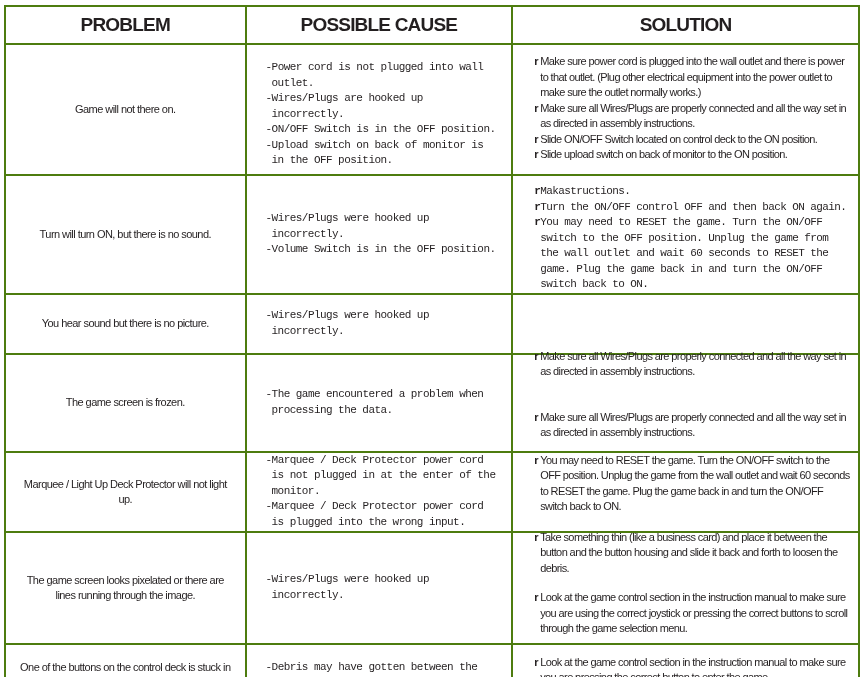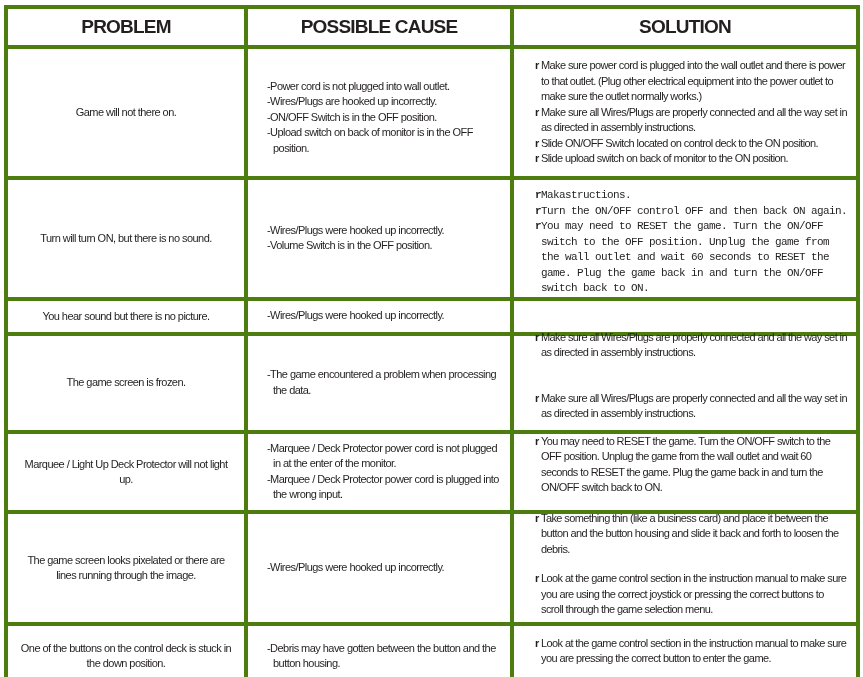--- a/index.html
+++ b/index.html
@@ -17,21 +17,21 @@
     }
     .tbl {
       position: absolute;
       left: 4px;
       top: 5px;
       width: 856px;
       border-collapse: collapse;
       table-layout: fixed;
     }
     .tbl td, .tbl th {
-      border: 4px solid #4d7c0f;
+      border: 2px solid #4d7c0f;
       padding: 0;
       vertical-align: middle;
     }
     .tbl th {
       height: 36px;
       font-family: "Liberation Sans", sans-serif;
       font-weight: bold;
       font-size: 19px;
       letter-spacing: -0.8px;
       color: #231f20;
@@ -51,20 +51,21 @@
     .cause-cell {
       font-size: 11px;
       letter-spacing: -0.55px;
       line-height: 15.5px;
       padding: 0 10px 0 19px !important;
     }
     .cause-line {
       display: block;
       padding-left: 6px;
       text-indent: -6px;
+      font-family: Liberation Mono, monospace;
     }
     .solution-cell {
       font-size: 11px;
       letter-spacing: -0.6px;
       line-height: 15.5px;
       padding: 0 8px 0 21px !important;
       vertical-align: top !important;
     }
     .sol-item {
       display: block;
@@ -128,21 +129,21 @@
         <span class="cause-line">-Wires/Plugs were hooked up incorrectly.</span>
         <span class="cause-line">-Volume Switch is in the OFF position.</span>
       </td>
       <td class="solution-cell" style="padding-top:8px !important;font-family:Liberation Mono, monospace;">
         <span class="sol-item"><span class="bullet">r</span><span>Makastructions.</span></span>
         <span class="sol-item"><span class="bullet">r</span><span>Turn the ON/OFF control OFF and then back ON again.</span></span>
         <span class="sol-item"><span class="bullet">r</span><span>You may need to RESET the game. Turn the ON/OFF switch to the OFF position. Unplug the game from the wall outlet and wait 60 seconds to RESET the game. Plug the game back in and turn the ON/OFF switch back to ON.</span></span>
       </td>
     </tr>
 
-    <tr style="height:35px;">
+    <tr style="height:60px;">
       <td class="problem-cell">
         <span>You hear sound but there is no picture.</span>
       </td>
       <td class="cause-cell">
         <span class="cause-line">-Wires/Plugs were hooked up incorrectly.</span>
       </td>
       <td class="solution-cell"></td>
     </tr>
 
     <tr style="height:98px;">

